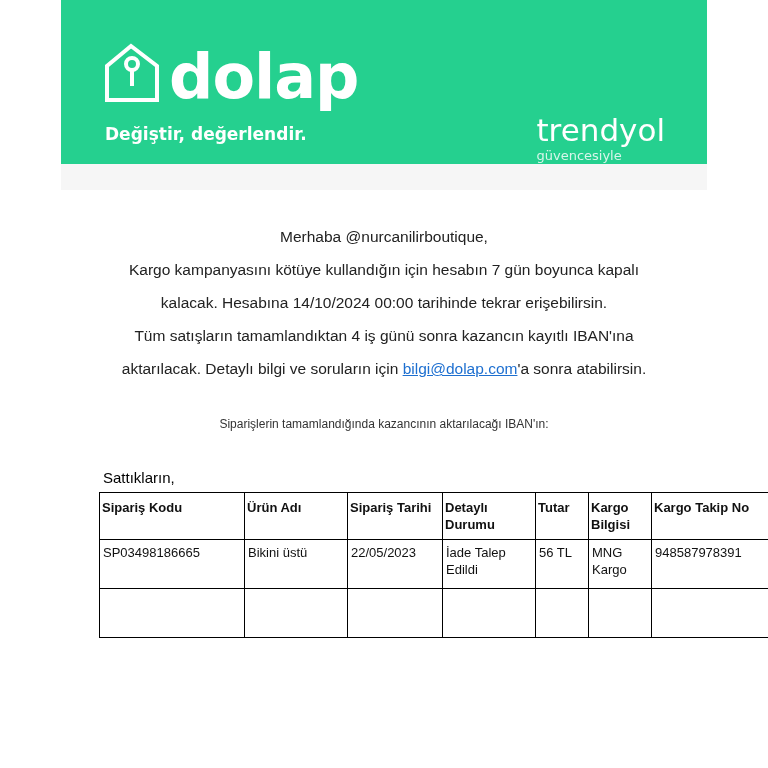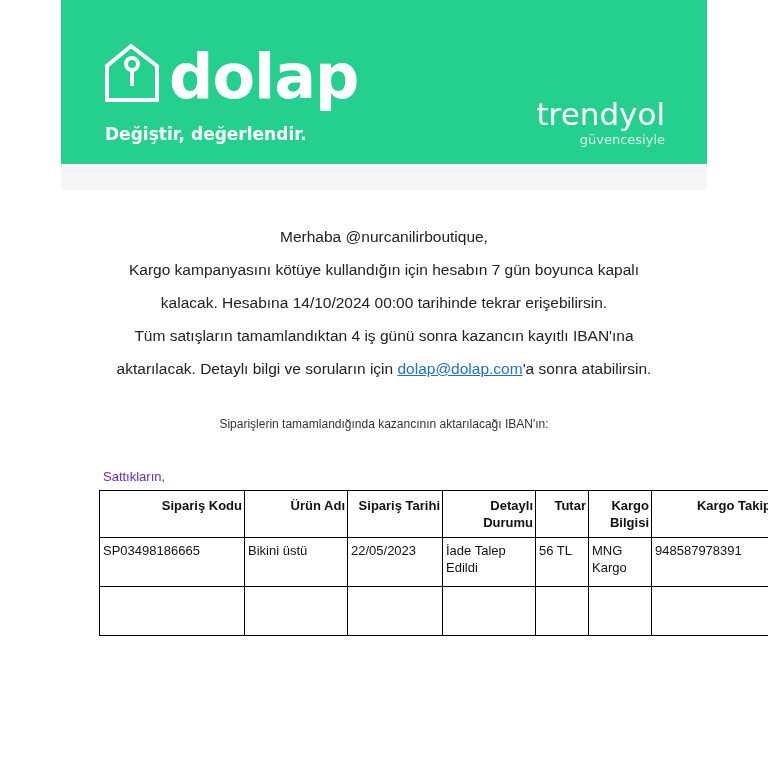--- a/index.html
+++ b/index.html
@@ -62,22 +62,22 @@
     margin-top: 16px;
     margin-left: 4px;
     font-size: 17px;
     font-weight: bold;
     color: #ffffff;
     font-family: "DejaVu Sans", sans-serif;
   }
   .trendyol-block {
     position: absolute;
     right: 42px;
-    top: 96px;
-    text-align: right;
+    top: 112px;
+    text-align: left;
   }
   .trendyol-word {
     font-size: 31px;
     color: #ffffff;
     font-family: "DejaVu Sans", sans-serif;
     letter-spacing: 0px;
   }
   .trendyol-sub {
     font-size: 13px;
     color: #d8f5ea;
@@ -128,39 +128,39 @@
     font-size: 13.5px;
     color: #333333;
     line-height: 26px;
   }
   
   .table-section {
     padding: 0 0 0 0;
     margin-top: 30px;
   }
   .sold-label {
-    font-size: 13px;
-    color: #6d28d9;
+    font-size: 15px;
+    color: #000000;
     padding-left: 4px;
     padding-bottom: 6px;
   }
   table.orders {
     border-collapse: collapse;
     width: 100%;
     table-layout: fixed;
   }
   table.orders th, table.orders td {
     border: 1px solid #000000;
     font-size: 13px;
     color: #111111;
     padding: 4px 3px;
     vertical-align: top;
   }
   table.orders th {
-    text-align: right;
+    text-align: left;
     font-weight: bold;
     line-height: 17px;
     padding: 6px 2px;
   }
   table.orders td {
     text-align: left;
     line-height: 17px;
     height: 40px;
   }
   .col-0 { width: 140px; }
@@ -201,21 +201,21 @@
     </div>
 
     <div class="gap"></div>
 
     <div class="body-area">
 
       <div class="para greeting">Merhaba @nurcanilirboutique,</div>
 
       <div class="para">Kargo kampanyasını kötüye kullandığın için hesabın 7 gün boyunca kapalı kalacak. Hesabına 14/10/2024 00:00 tarihinde tekrar erişebilirsin.</div>
 
-      <div class="para"><span>Tüm satışların tamamlandıktan 4 iş günü sonra kazancın kayıtlı IBAN'ına aktarılacak. Detaylı bilgi ve soruların için </span><a class="link" href="#">dolap@dolap.com</a><span>'a sonra atabilirsin.</span></div>
+      <div class="para"><span>Tüm satışların tamamlandıktan 4 iş günü sonra kazancın kayıtlı IBAN'ına aktarılacak. Detaylı bilgi ve soruların için </span><a class="link" href="#">bilgi@dolap.com</a><span>'a sonra atabilirsin.</span></div>
 
       <div class="iban-note">Siparişlerin tamamlandığında kazancının aktarılacağı IBAN'ın:</div>
     </div>
 
     <div class="table-section outer-pad">
       <div class="sold-label">Sattıkların,</div>
       <table class="orders">
         <thead>
           <tr>
             <th class="col-0">Sipariş Kodu</th>

